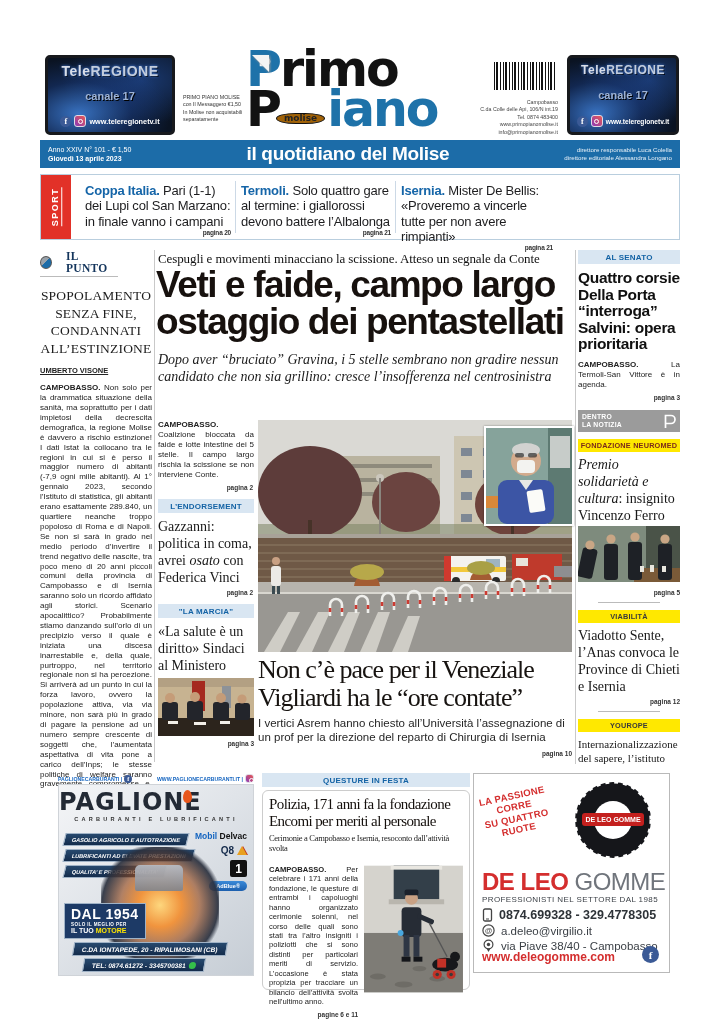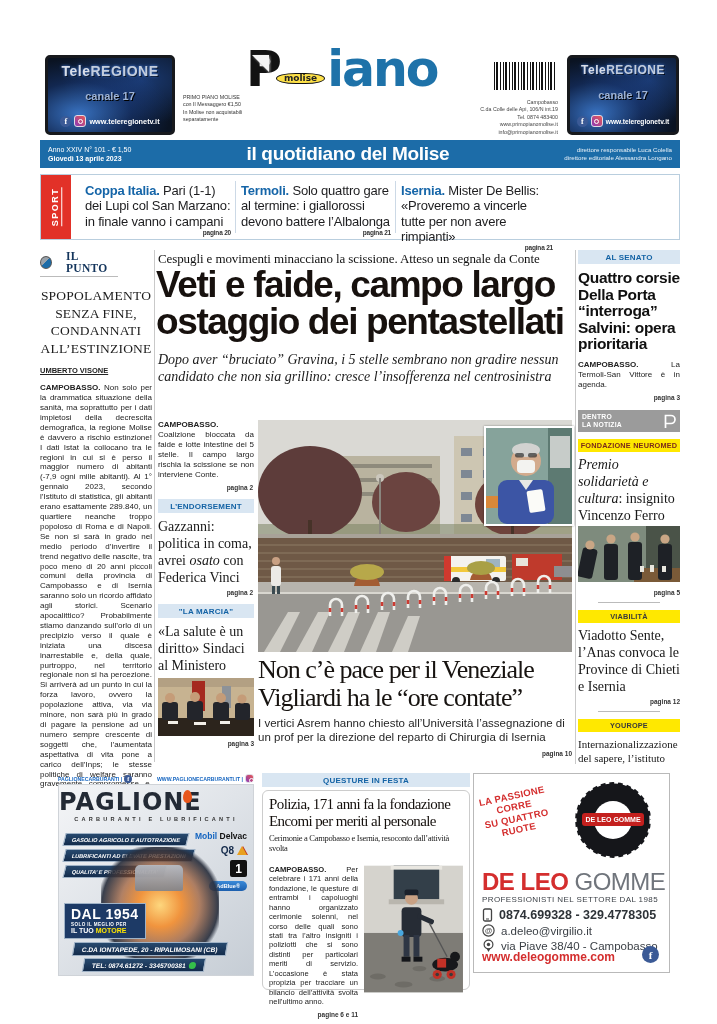--- a/index.html
+++ b/index.html
@@ -34,21 +34,21 @@
   .logo-l1,.logo-l2{font-family:"DejaVu Sans",sans-serif;font-weight:bold;line-height:.82;letter-spacing:-2px}
   .logo-l1{font-size:49px}
   .logo-l2{font-size:49px;display:flex;align-items:flex-end}
   .lp{color:#1e72a9;position:relative}
   .fold{position:absolute;width:0;height:0;border-left:17px solid transparent;border-top:17px solid #f4f4f4;
         left:252px;top:55px;filter:drop-shadow(1px 1px 1px #999);z-index:3}
   .lr{color:#121212}
   .lp2{color:#121212}
   .lr2{color:#1e72a9}
   .molise{font-size:9px;font-weight:bold;color:#222;border:1.6px solid #111;border-radius:50%/60%;
-          padding:1px 7px;letter-spacing:0;margin:0 2px 6px -4px;background:#fde047;z-index:2}
+          padding:1px 7px;letter-spacing:0;margin:0 2px 6px -4px;background:#a16207;z-index:2}
   .band{background:#1c6ca8;color:#fff;display:flex;align-items:center;justify-content:space-between;padding:0 8px;box-sizing:border-box}
   .band-issue{font-size:7px;line-height:1.3}
   .band-tag{font-size:19px;font-weight:bold;letter-spacing:-.3px}
   .band-dir{font-size:6.2px;text-align:right;line-height:1.35;color:#e8f1f8}
   .barcode{background:repeating-linear-gradient(90deg,#121212 0 1px,#fff 1px 2px,#121212 2px 4px,#fff 4px 6px,#121212 6px 7px,#fff 7px 9px);
            outline:4px solid #fff}
 
   
   .sport{border:1px solid #b9cede;box-sizing:border-box;background:#fff}
   .sport-tab{position:absolute;left:0;top:0;width:30px;height:100%;background:#e23128;display:flex;align-items:center;justify-content:center}
@@ -161,20 +161,21 @@
       <span class="tele-url">www.teleregionetv.it</span>
     </div>
   </div>
 
   <div class="abs prelines" style="left:183px;top:94px;width:62px;font-size:5.3px;line-height:1.4;color:#333">PRIMO PIANO MOLISE
 con Il Messaggero €1,50
 In Molise non acquistabili
 separatamente</div>
 
   <div class="abs" style="left:246px;top:50px;width:234px;height:88px">
+    <div class="logo-l1"><span class="lp">P</span><span class="lr">rimo</span></div>
     <div class="logo-l2">
         <span class="lp2">P</span>
         <span class="molise">molise</span>
         <span class="lr2">iano</span>
       </div>
   </div>
   <span class="fold"></span>
 
   <div class="abs barcode" style="left:494px;top:62px;width:62px;height:28px"></div>
 

